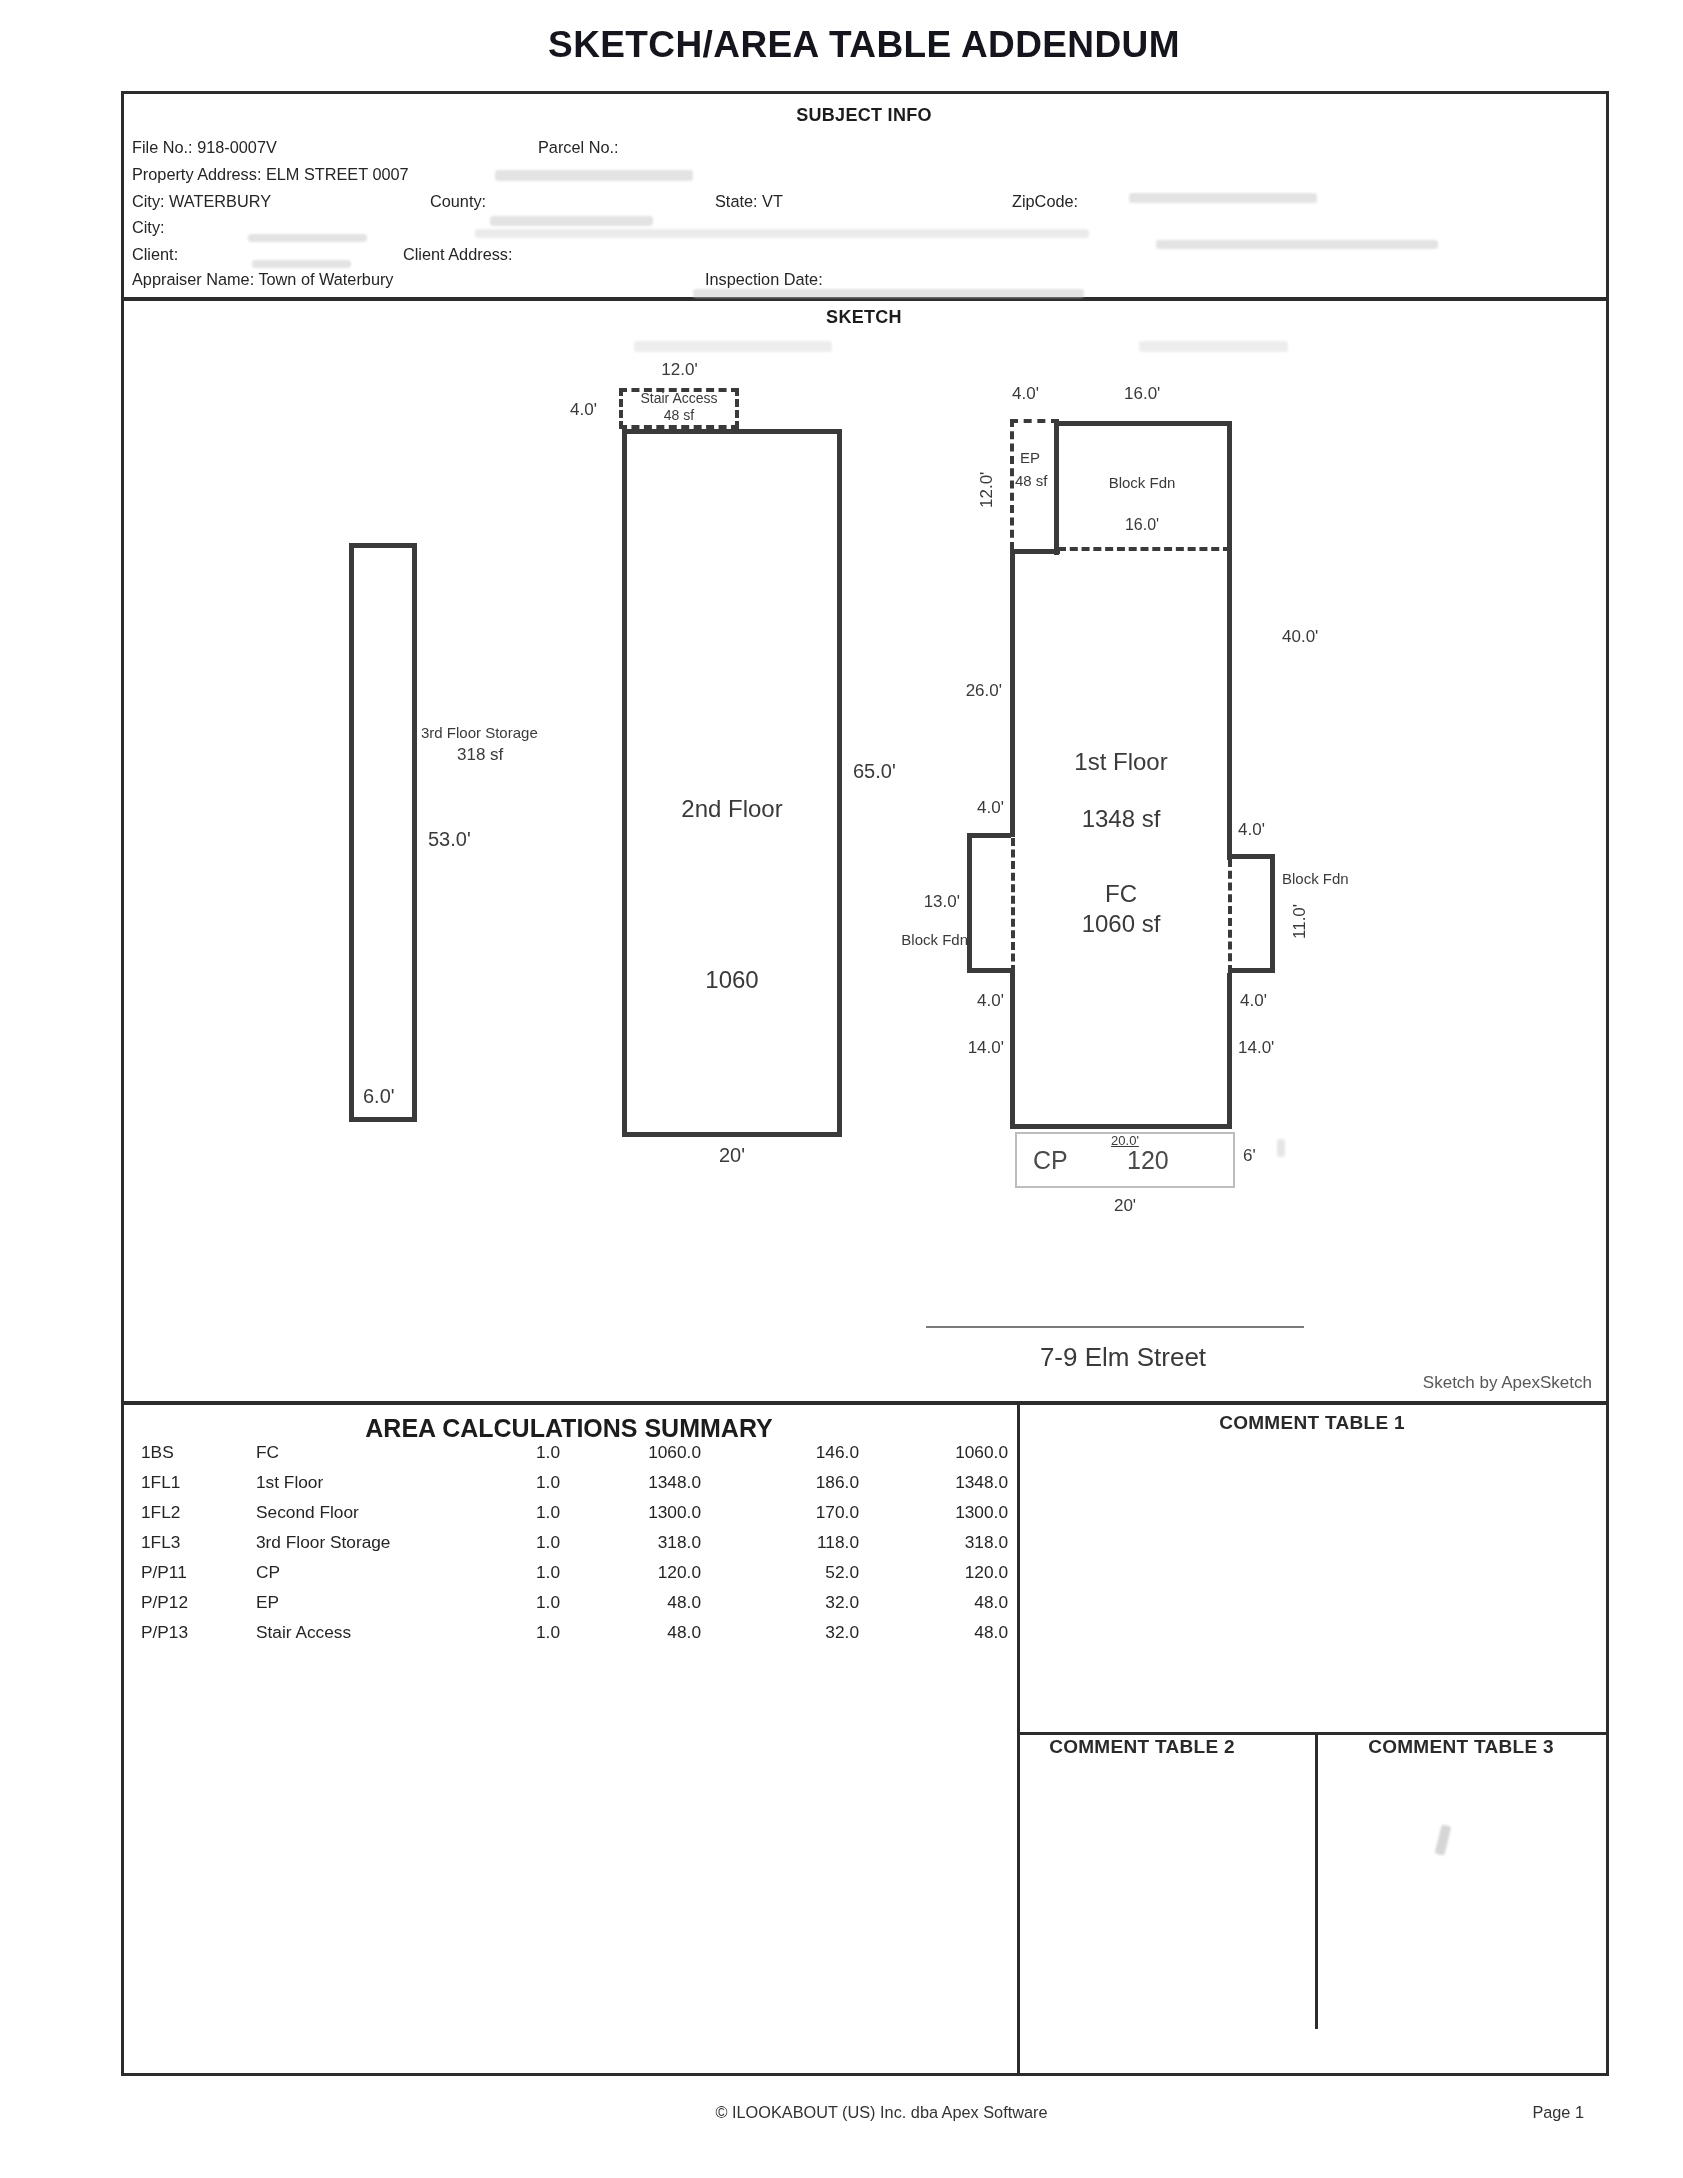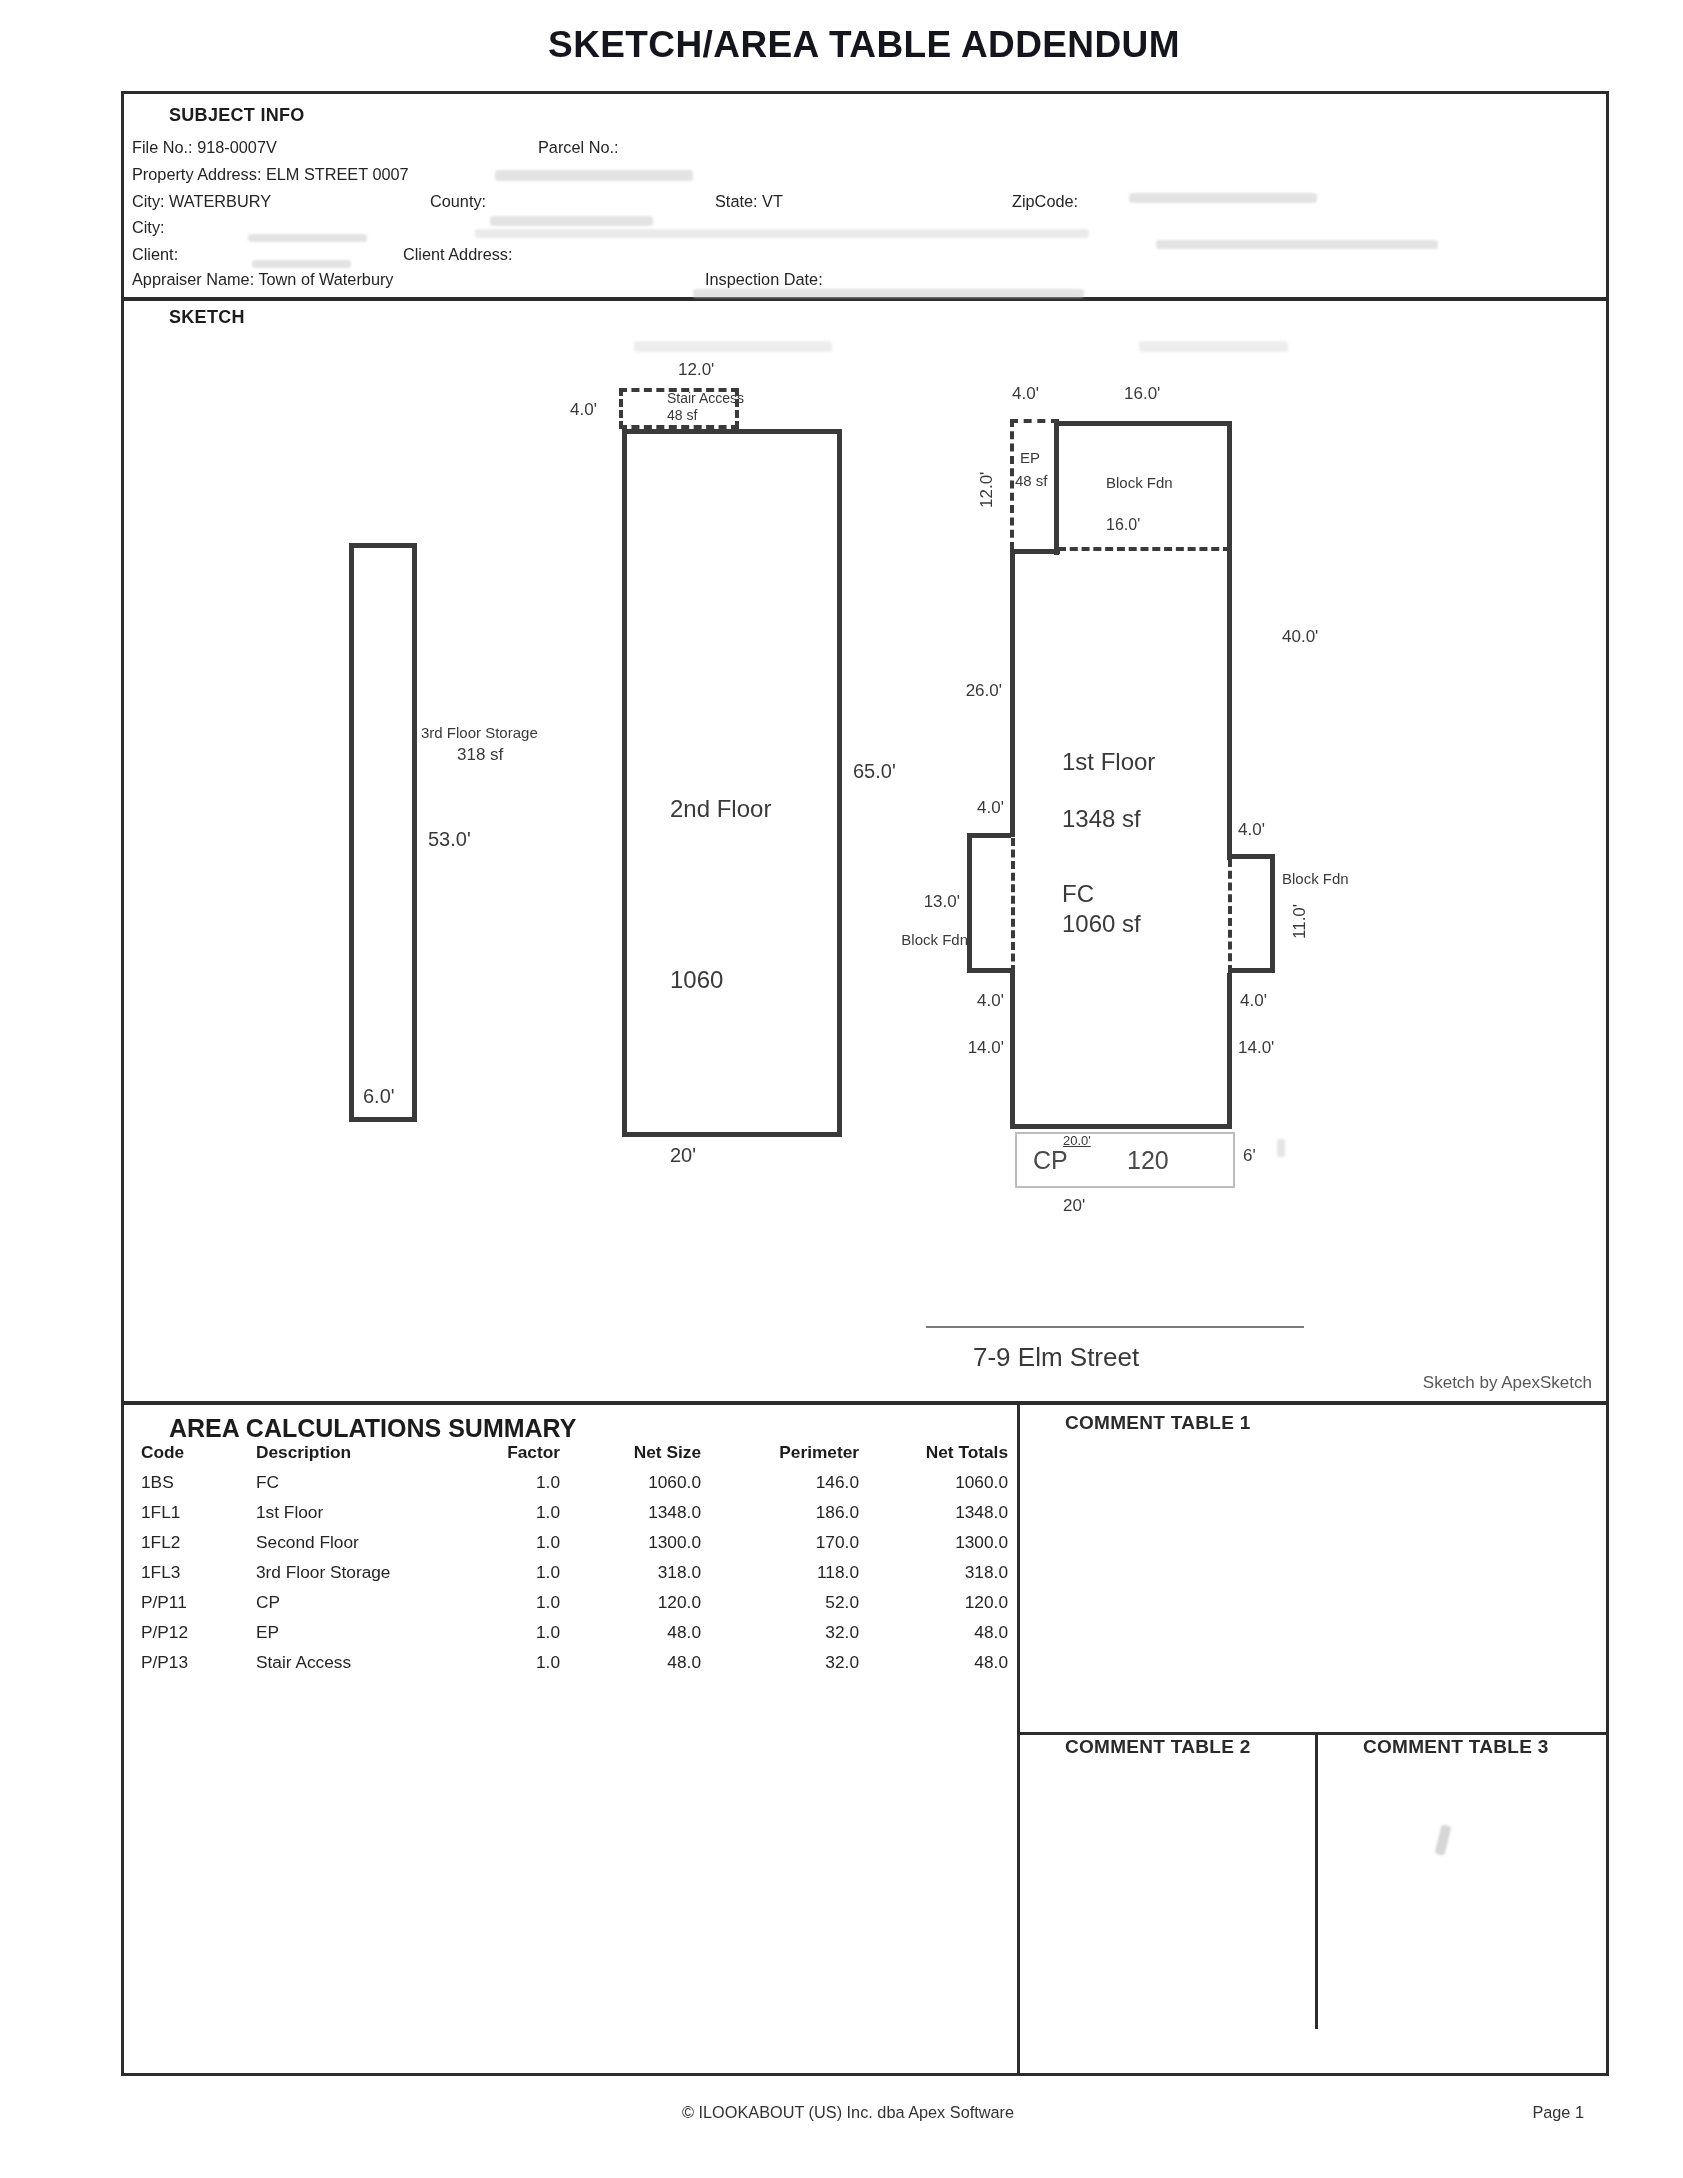--- a/index.html
+++ b/index.html
@@ -2,21 +2,21 @@
 <html><head>
 <meta charset="utf-8">
 <style>
   html,body{margin:0;padding:0;}
   body{
     width:1683px;height:2178px;position:relative;background:#ffffff;
     font-family:"Liberation Sans","DejaVu Sans",sans-serif;color:#2e2e2e;
     overflow:hidden;
   }
   .abs{position:absolute;}
-  .ctr{text-align:left;padding-left:48px;}
+  .ctr{text-align:center;}
   .rt{text-align:right;}
   
   .outer-box{left:121px;top:91px;width:1482px;height:1979px;border:3px solid #2c2c2c;}
   .hdiv{background:#2c2c2c;height:4px;}
   .vdiv{background:#2c2c2c;width:3px;}
   
   .doc-title{left:121px;top:24px;width:1486px;text-align:center;font-size:37px;font-weight:bold;color:#15151d;letter-spacing:0.4px;}
   .sec-head{font-weight:bold;font-size:18px;color:#1c1c1c;letter-spacing:0.3px;}
   .tbl-head{font-weight:bold;font-size:25px;color:#1c1c1c;}
   .cmt-head{font-weight:bold;font-size:19px;color:#2a2a2a;letter-spacing:0.3px;}
@@ -144,28 +144,20 @@
 <div class="abs cp-txt" style="left:1127px;top:1146px;">120</div>
 <div class="abs dim" style="left:1243px;top:1146px;">6'</div>
 <div class="abs dim ctr" style="left:1015px;top:1196px;width:220px;">20'</div>
 
 <div class="abs addr-line" style="left:926px;top:1326px;width:378px;"></div>
 <div class="abs addr ctr" style="left:925px;top:1342px;width:396px;">7-9 Elm Street</div>
 <div class="abs attrib rt" style="left:1287px;top:1373px;width:305px;">Sketch by ApexSketch</div>
 
 <div class="abs tbl-head ctr" style="left:121px;top:1414px;width:896px;">AREA CALCULATIONS SUMMARY</div>
 <div class="abs" style="left:132px;top:1437px;width:876px;">
-  <div class="grid-row hd">
-    <span class="c1">Code</span>
-    <span class="c2">Description</span>
-    <span class="num">Factor</span>
-    <span class="num">Net Size</span>
-    <span class="num">Perimeter</span>
-    <span class="num">Net Totals</span>
-  </div>
   <div id="area-rows">
       <div class="grid-row">
         <span class="c1">1BS</span>
         <span class="c2">FC</span>
         <span class="num">1.0</span>
         <span class="num">1060.0</span>
         <span class="num">146.0</span>
         <span class="num">1060.0</span>
       </div>
       <div class="grid-row">

